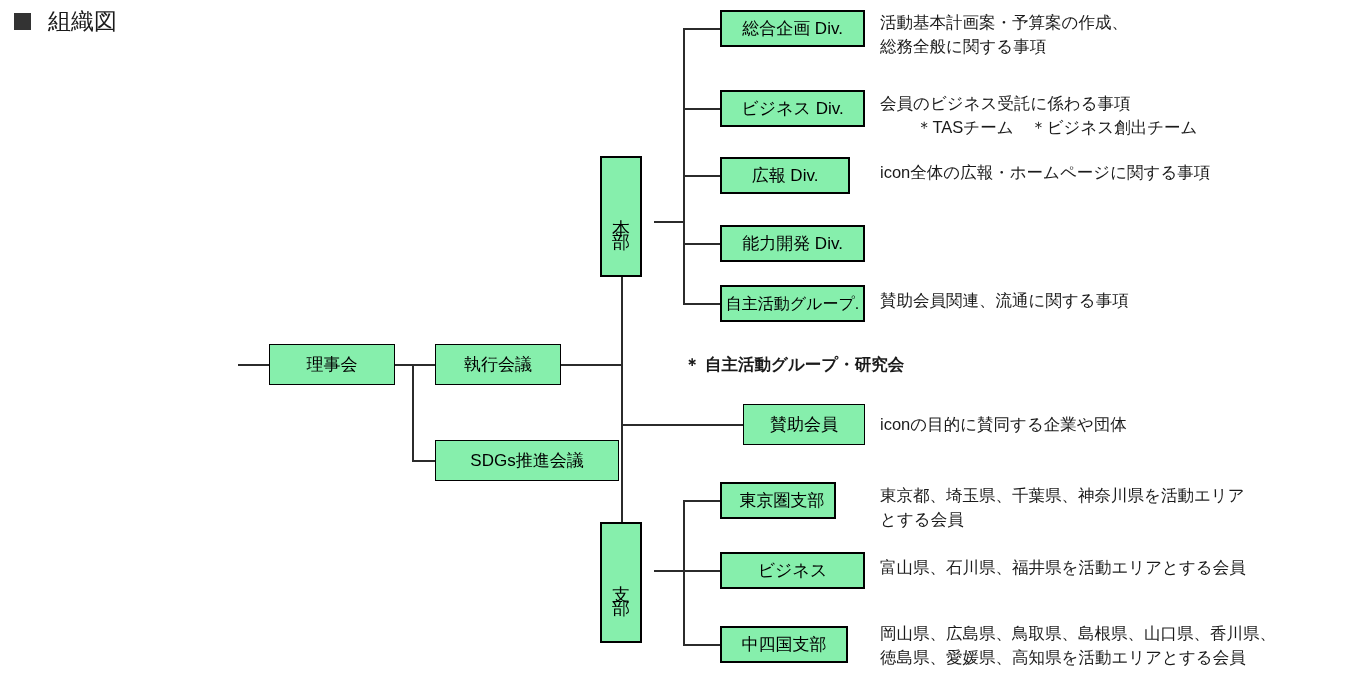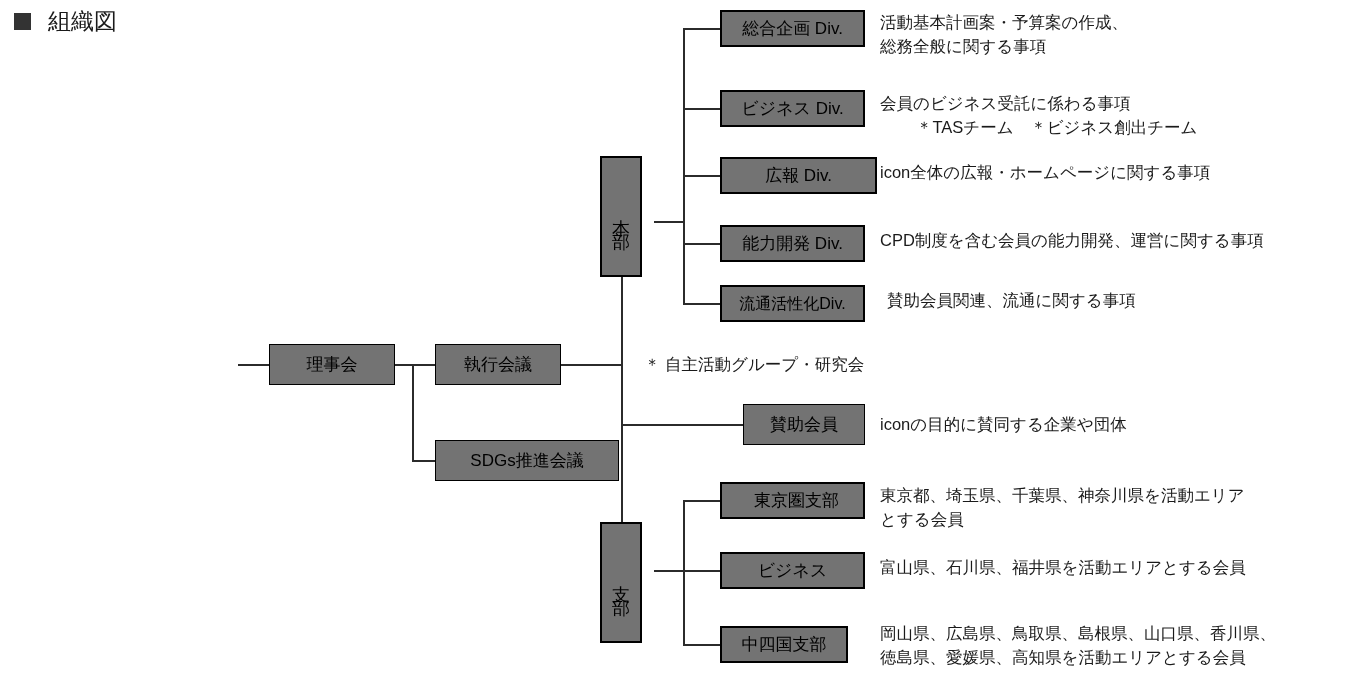--- a/index.html
+++ b/index.html
@@ -39,21 +39,21 @@
     line-height: 1;
     color: #1a1a1a;
     white-space: nowrap;
   }
 
   
   .box {
     position: absolute;
     box-sizing: border-box;
     border: 2px solid #000000;
-    background: #737373;
+    background: #86efac;
     display: flex;
     align-items: center;
     justify-content: center;
     text-align: center;
     color: #000000;
     z-index: 3;
   }
   .box.thin {
     border-width: 1.6px;
   }
@@ -161,50 +161,49 @@
   <div class="box vertical" style="left:600px; top:522px; width:42px; height:121px;">
     <span class="box-label">支部</span>
   </div>
 
   <div class="box" style="left:720px; top:10px; width:145px; height:37px;">
     <span class="box-label">総合企画 Div.</span>
   </div>
   <div class="box" style="left:720px; top:90px; width:145px; height:37px;">
     <span class="box-label">ビジネス Div.</span>
   </div>
-  <div class="box" style="left:720px; top:157px; width:157px; height:37px;">
+  <div class="box" style="left:720px; top:157px; width:130px; height:37px;">
     <span class="box-label">広報 Div.</span>
   </div>
   <div class="box" style="left:720px; top:225px; width:145px; height:37px;">
     <span class="box-label">能力開発 Div.</span>
   </div>
   <div class="box" style="left:720px; top:285px; width:145px; height:37px;">
-    <span class="box-label small">流通活性化Div.</span>
+    <span class="box-label small">自主活動グループ.</span>
   </div>
 
   <div class="desc" style="left:880px; top:11px; width:470px;">活動基本計画案・予算案の作成、
 総務全般に関する事項</div>
 
   <div class="desc" style="left:880px; top:92px; width:470px;">会員のビジネス受託に係わる事項</div>
   <div class="desc" style="left:916px; top:116px; width:460px;">＊TASチーム　＊ビジネス創出チーム</div>
 
   <div class="desc" style="left:880px; top:161px; width:470px;">icon全体の広報・ホームページに関する事項</div>
 
-  <div class="desc" style="left:880px; top:229px; width:480px;">CPD制度を含む会員の能力開発、運営に関する事項</div>
-
-  <div class="desc" style="left:880px; top:289px; width:470px;margin-left:7px;">賛助会員関連、流通に関する事項</div>
-
-  <div class="note" style="left:644px; top:353px;">＊ 自主活動グループ・研究会</div>
+
+  <div class="desc" style="left:880px; top:289px; width:470px;">賛助会員関連、流通に関する事項</div>
+
+  <div class="note" style="left:684px; top:353px;font-weight:bold;">＊ 自主活動グループ・研究会</div>
 
   <div class="box thin" style="left:743px; top:404px; width:122px; height:41px;">
     <span class="box-label">賛助会員</span>
   </div>
   <div class="desc" style="left:880px; top:413px; width:460px;">iconの目的に賛同する企業や団体</div>
 
-  <div class="box" style="left:720px; top:482px; width:145px; height:37px;padding-left:8px;">
+  <div class="box" style="left:720px; top:482px; width:116px; height:37px;padding-left:8px;">
     <span class="box-label">東京圏支部</span>
   </div>
   <div class="box" style="left:720px; top:552px; width:145px; height:37px;">
     <span class="box-label">ビジネス</span>
   </div>
   <div class="box" style="left:720px; top:626px; width:128px; height:37px;">
     <span class="box-label">中四国支部</span>
   </div>
 
   <div class="desc" style="left:880px; top:484px; width:470px;">東京都、埼玉県、千葉県、神奈川県を活動エリア

